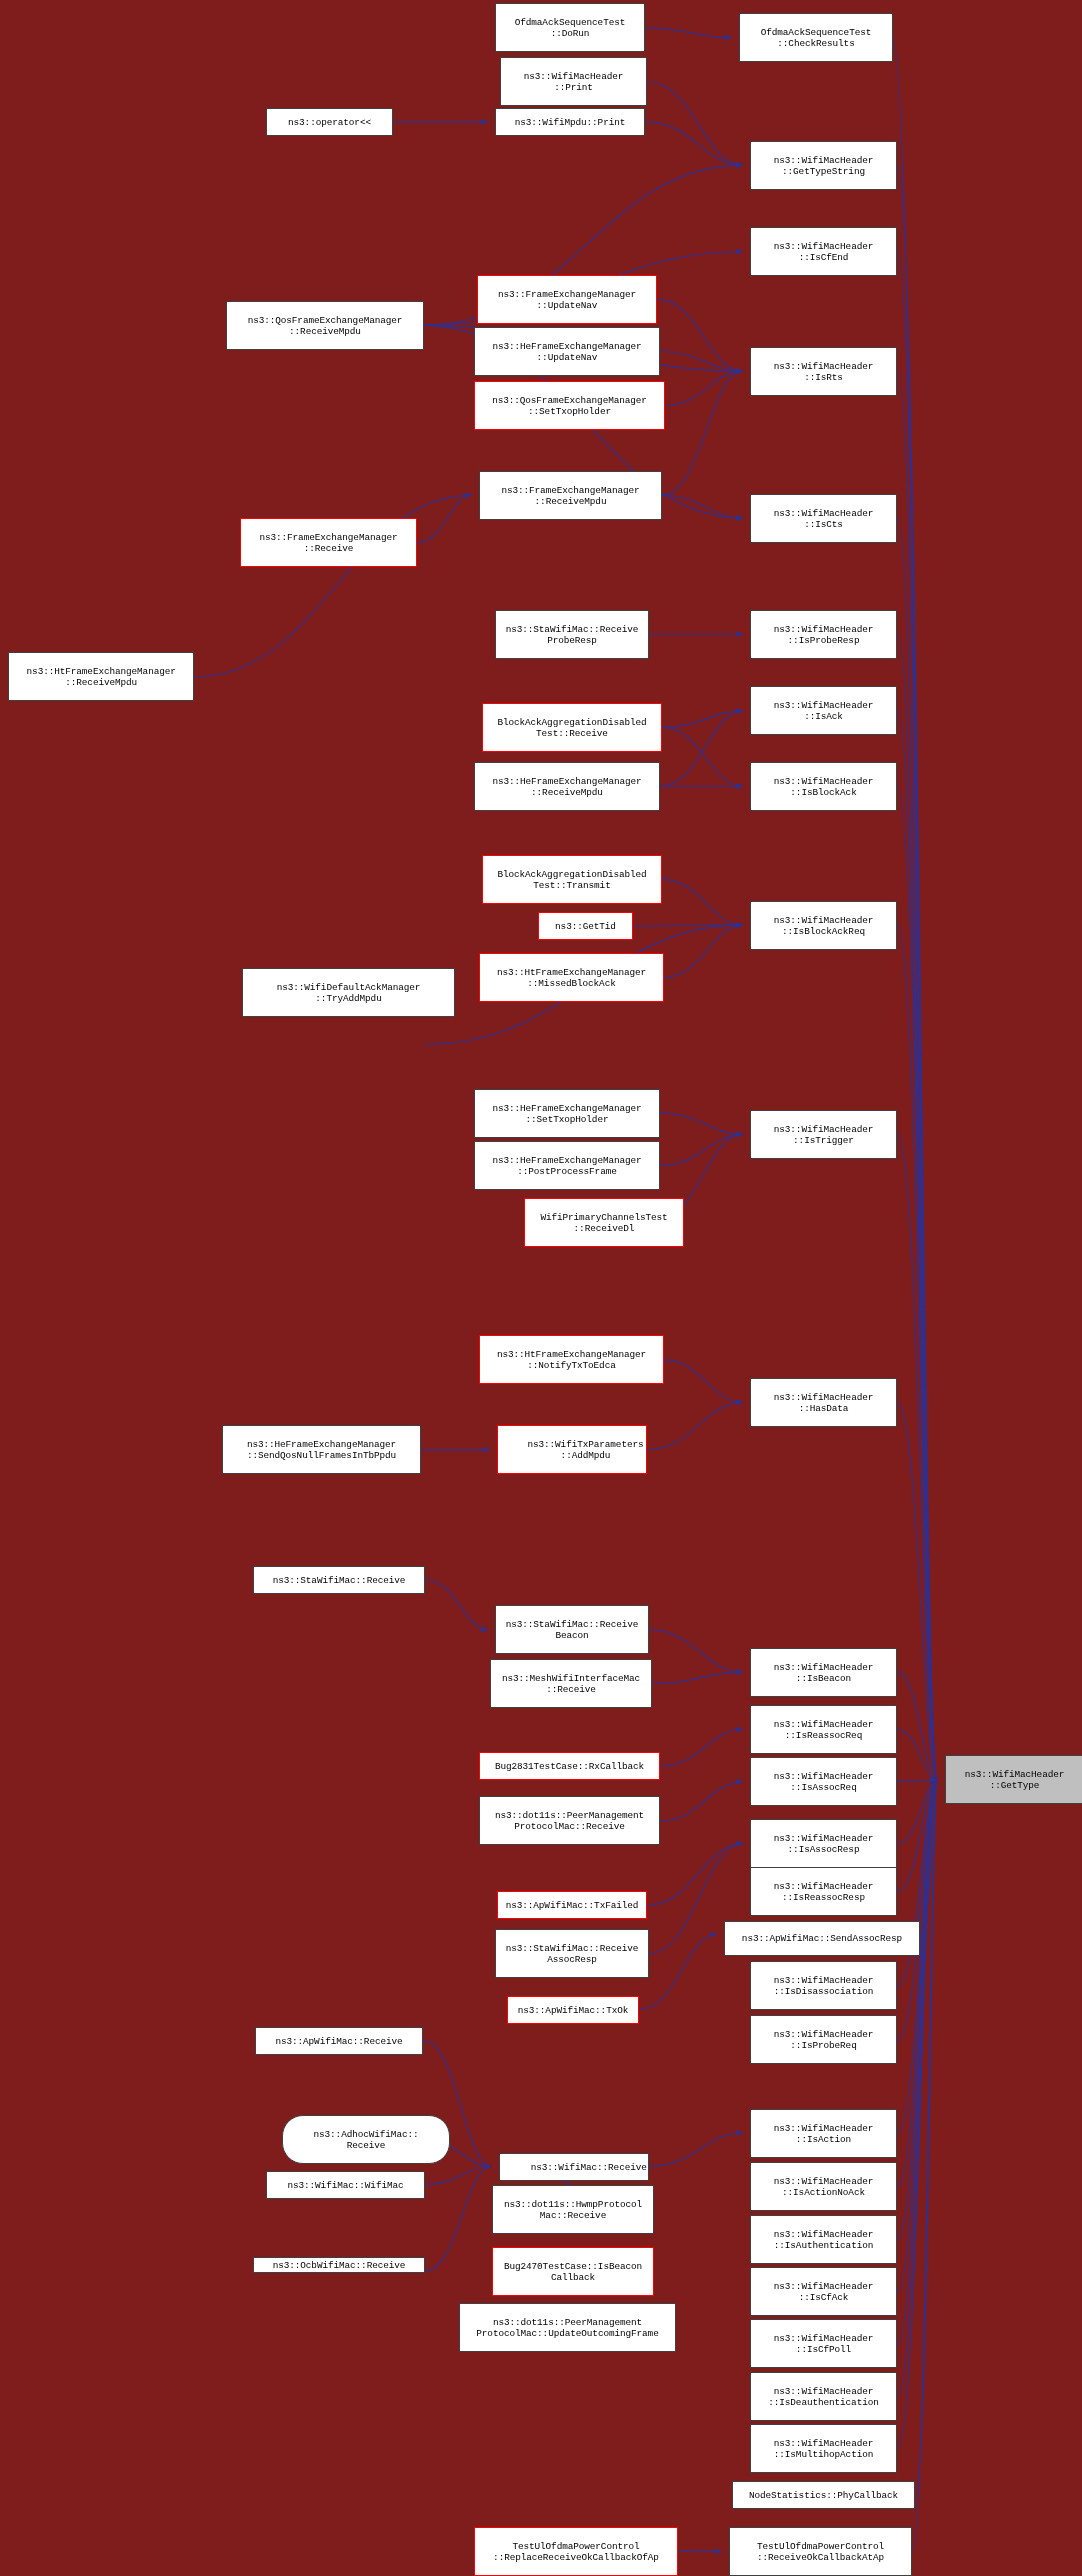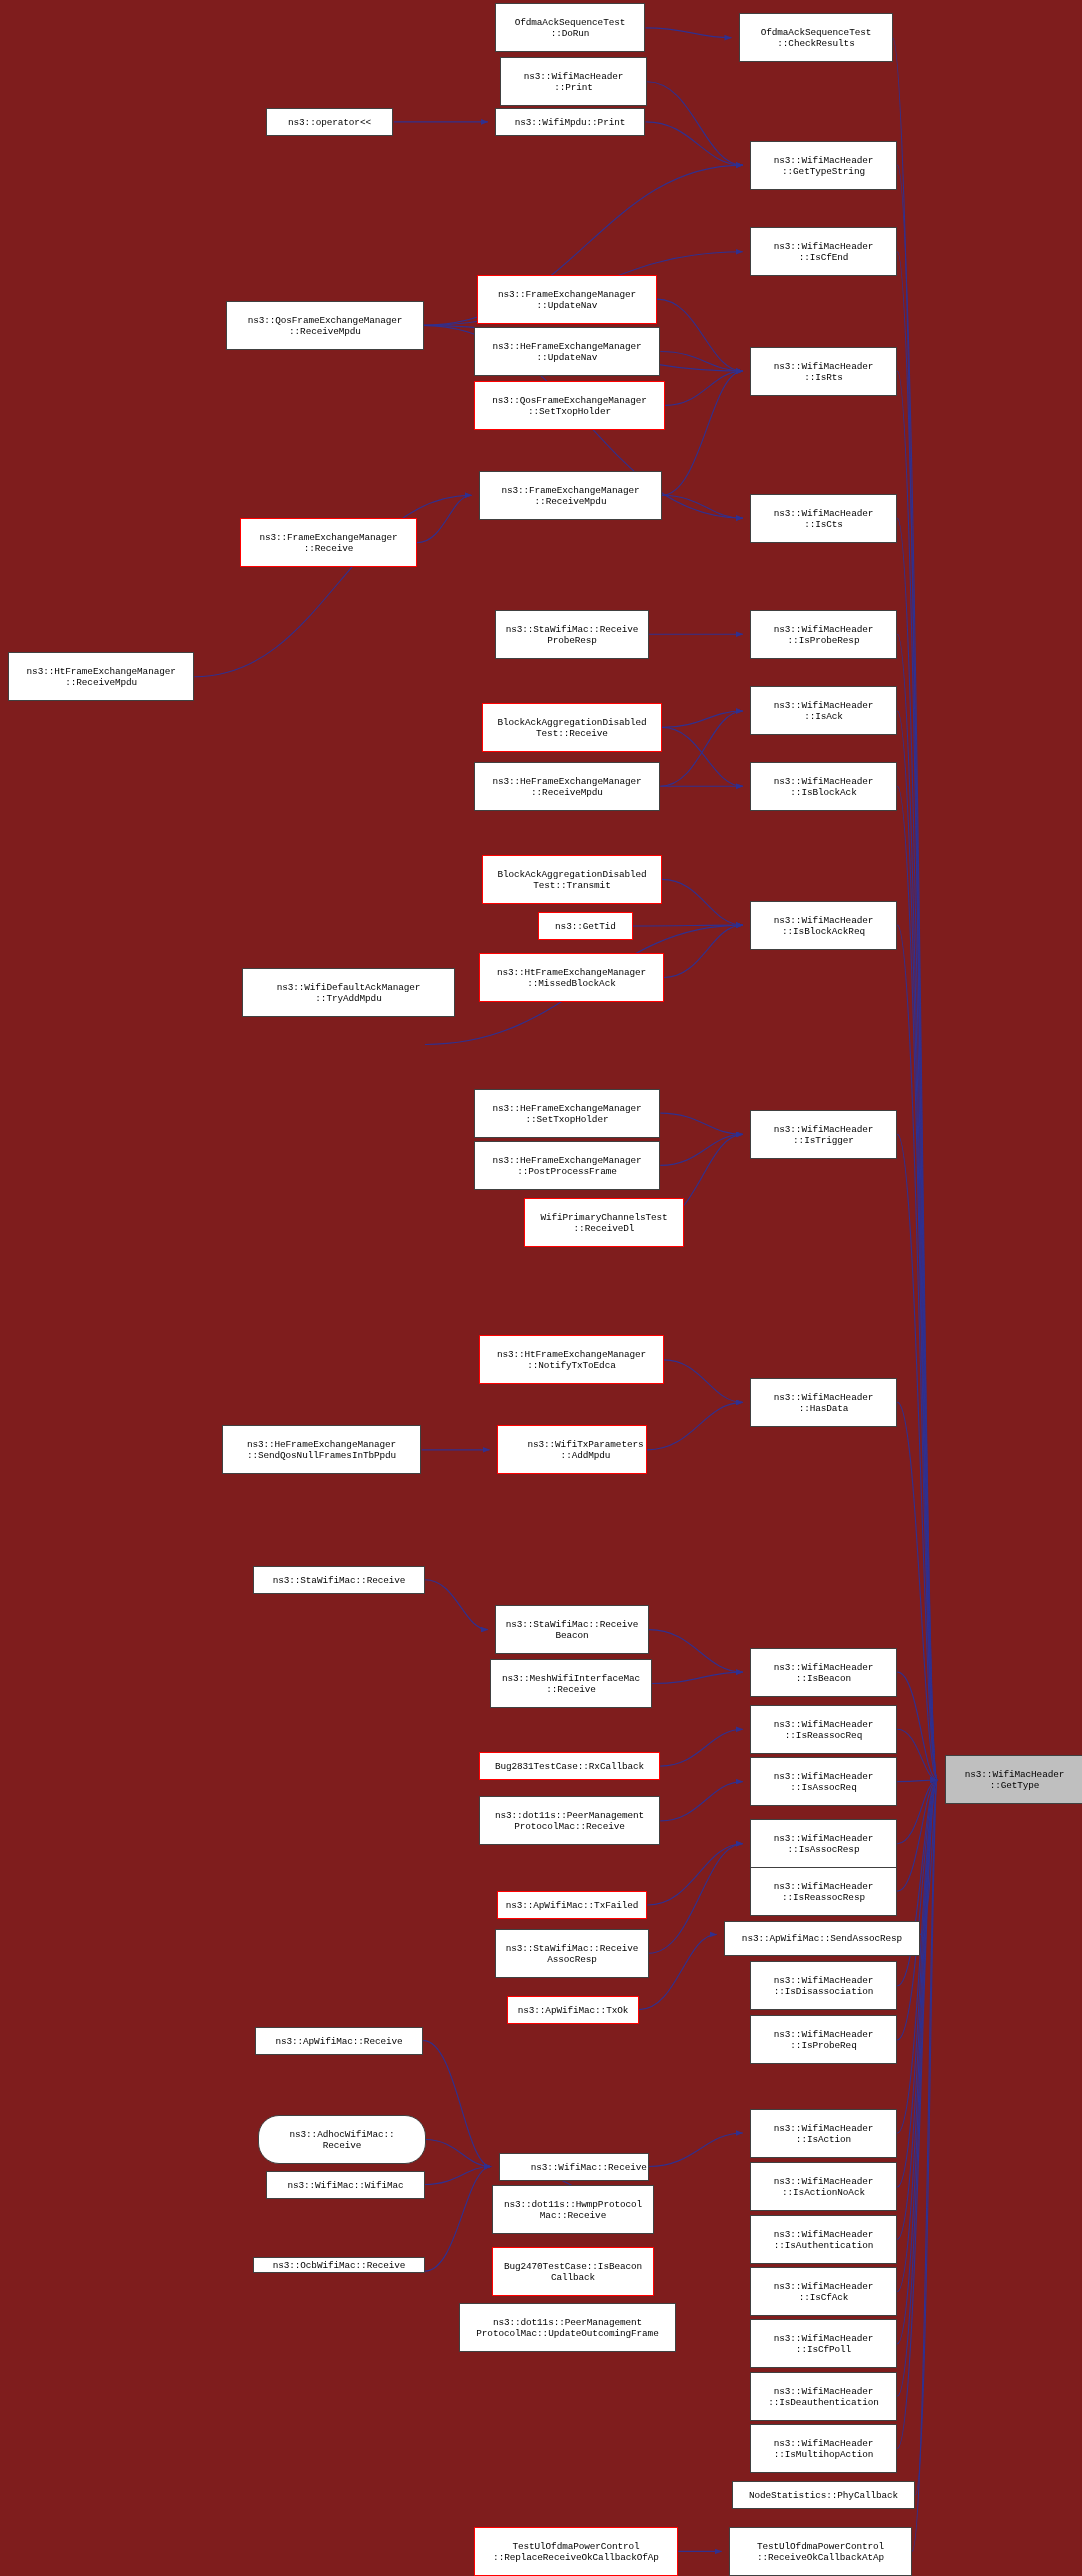--- a/index.html
+++ b/index.html
@@ -207,21 +207,21 @@
       <div class="node red" style="left: 497px; top: 1891px; width: 150px; height: 28px;"><span>ns3::ApWifiMac::TxFailed</span></div>
       <div class="node" style="left: 724px; top: 1921px; width: 196px; height: 35px;"><span>ns3::ApWifiMac::SendAssocResp</span></div>
       <div class="node" style="left: 495px; top: 1929px; width: 154px; height: 49px;"><span>ns3::StaWifiMac::Receive
 AssocResp</span></div>
       <div class="node" style="left: 750px; top: 1961px; width: 147px; height: 49px;"><span>ns3::WifiMacHeader
 ::IsDisassociation</span></div>
       <div class="node red" style="left: 507px; top: 1996px; width: 132px; height: 28px;"><span>ns3::ApWifiMac::TxOk</span></div>
       <div class="node" style="left: 750px; top: 2015px; width: 147px; height: 49px;"><span>ns3::WifiMacHeader
 ::IsProbeReq</span></div>
       <div class="node" style="left: 255px; top: 2027px; width: 168px; height: 28px;"><span>ns3::ApWifiMac::Receive</span></div>
-      <div class="node" style="left: 258px; top: 2115px; width: 168px; height: 49px; border-radius: 21px;"><span>ns3::AdhocWifiMac::
+      <div class="node" style="left: 282px; top: 2115px; width: 168px; height: 49px; border-radius: 21px;"><span>ns3::AdhocWifiMac::
 Receive</span></div>
       <div class="node" style="left: 750px; top: 2109px; width: 147px; height: 49px;"><span>ns3::WifiMacHeader
 ::IsAction</span></div>
       <div class="node" style="left: 499px; top: 2153px; width: 150px; height: 28px; padding-left: 32px;"><span>ns3::WifiMac::Receive</span></div>
       <div class="node" style="left: 266px; top: 2171px; width: 159px; height: 28px;"><span>ns3::WifiMac::WifiMac</span></div>
       <div class="node" style="left: 750px; top: 2162px; width: 147px; height: 49px;"><span>ns3::WifiMacHeader
 ::IsActionNoAck</span></div>
       <div class="node" style="left: 492px; top: 2185px; width: 162px; height: 49px;"><span>ns3::dot11s::HwmpProtocol
 Mac::Receive</span></div>
       <div class="node" style="left: 750px; top: 2215px; width: 147px; height: 49px;"><span>ns3::WifiMacHeader

